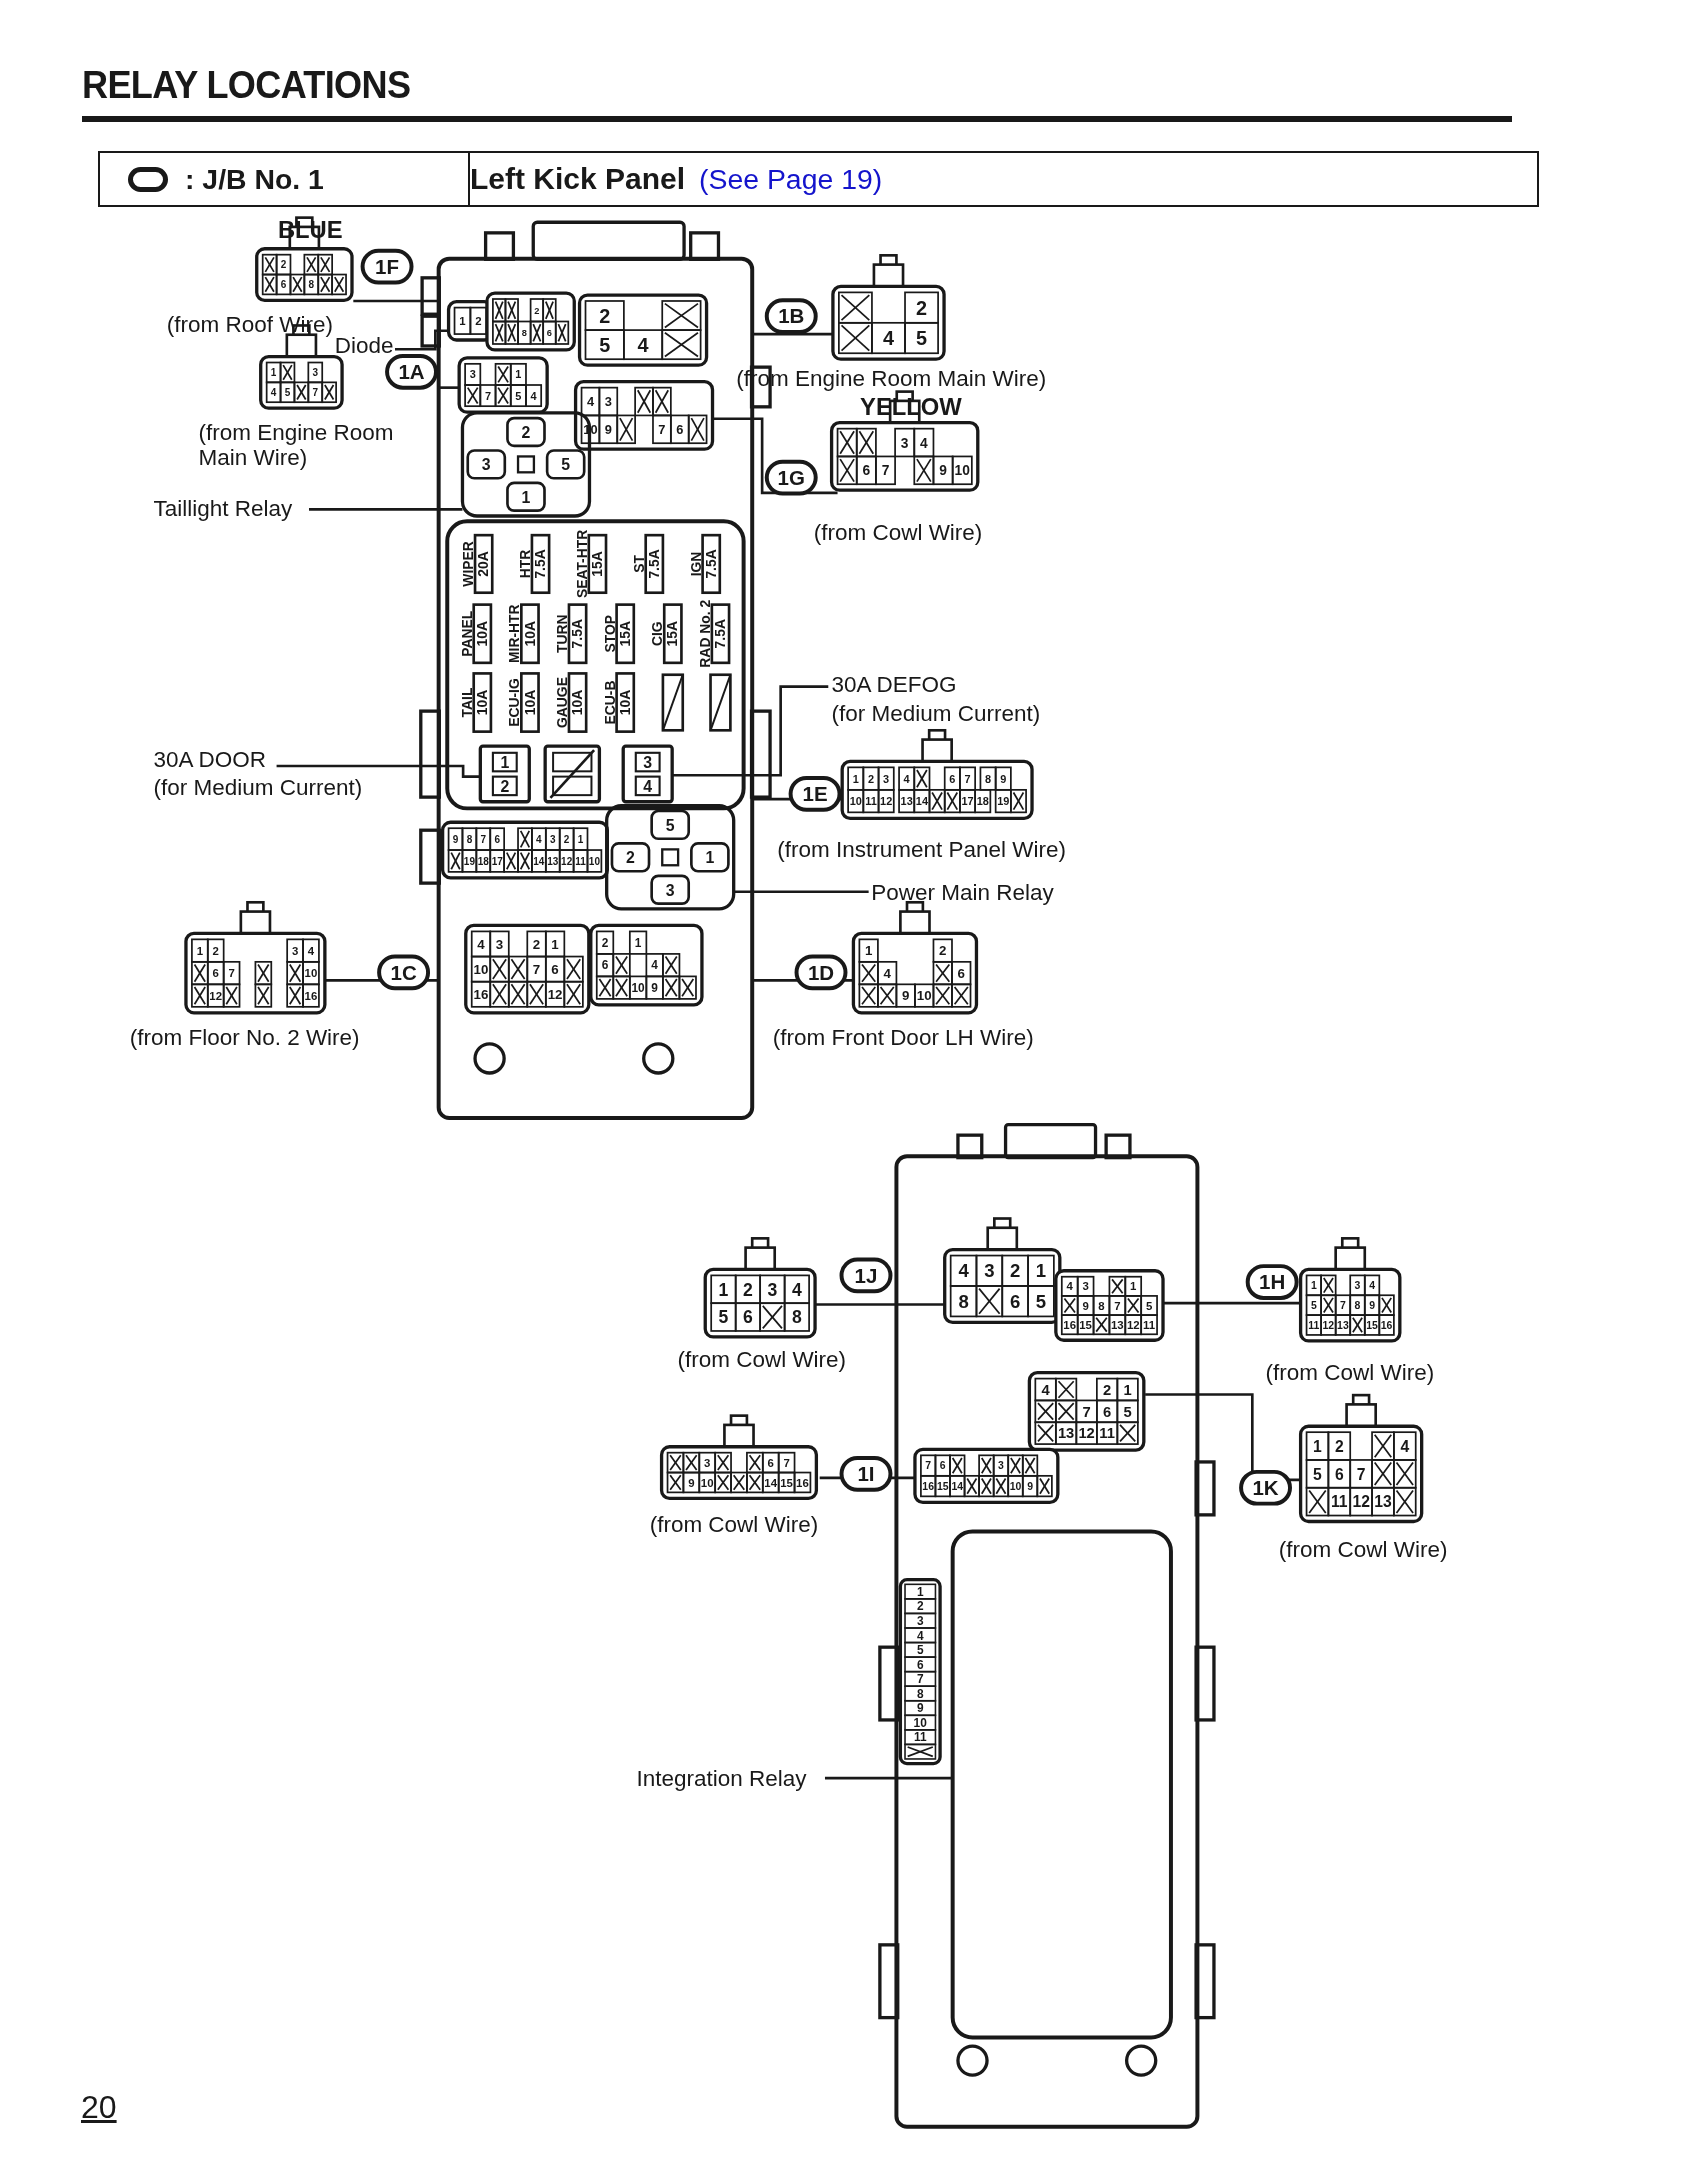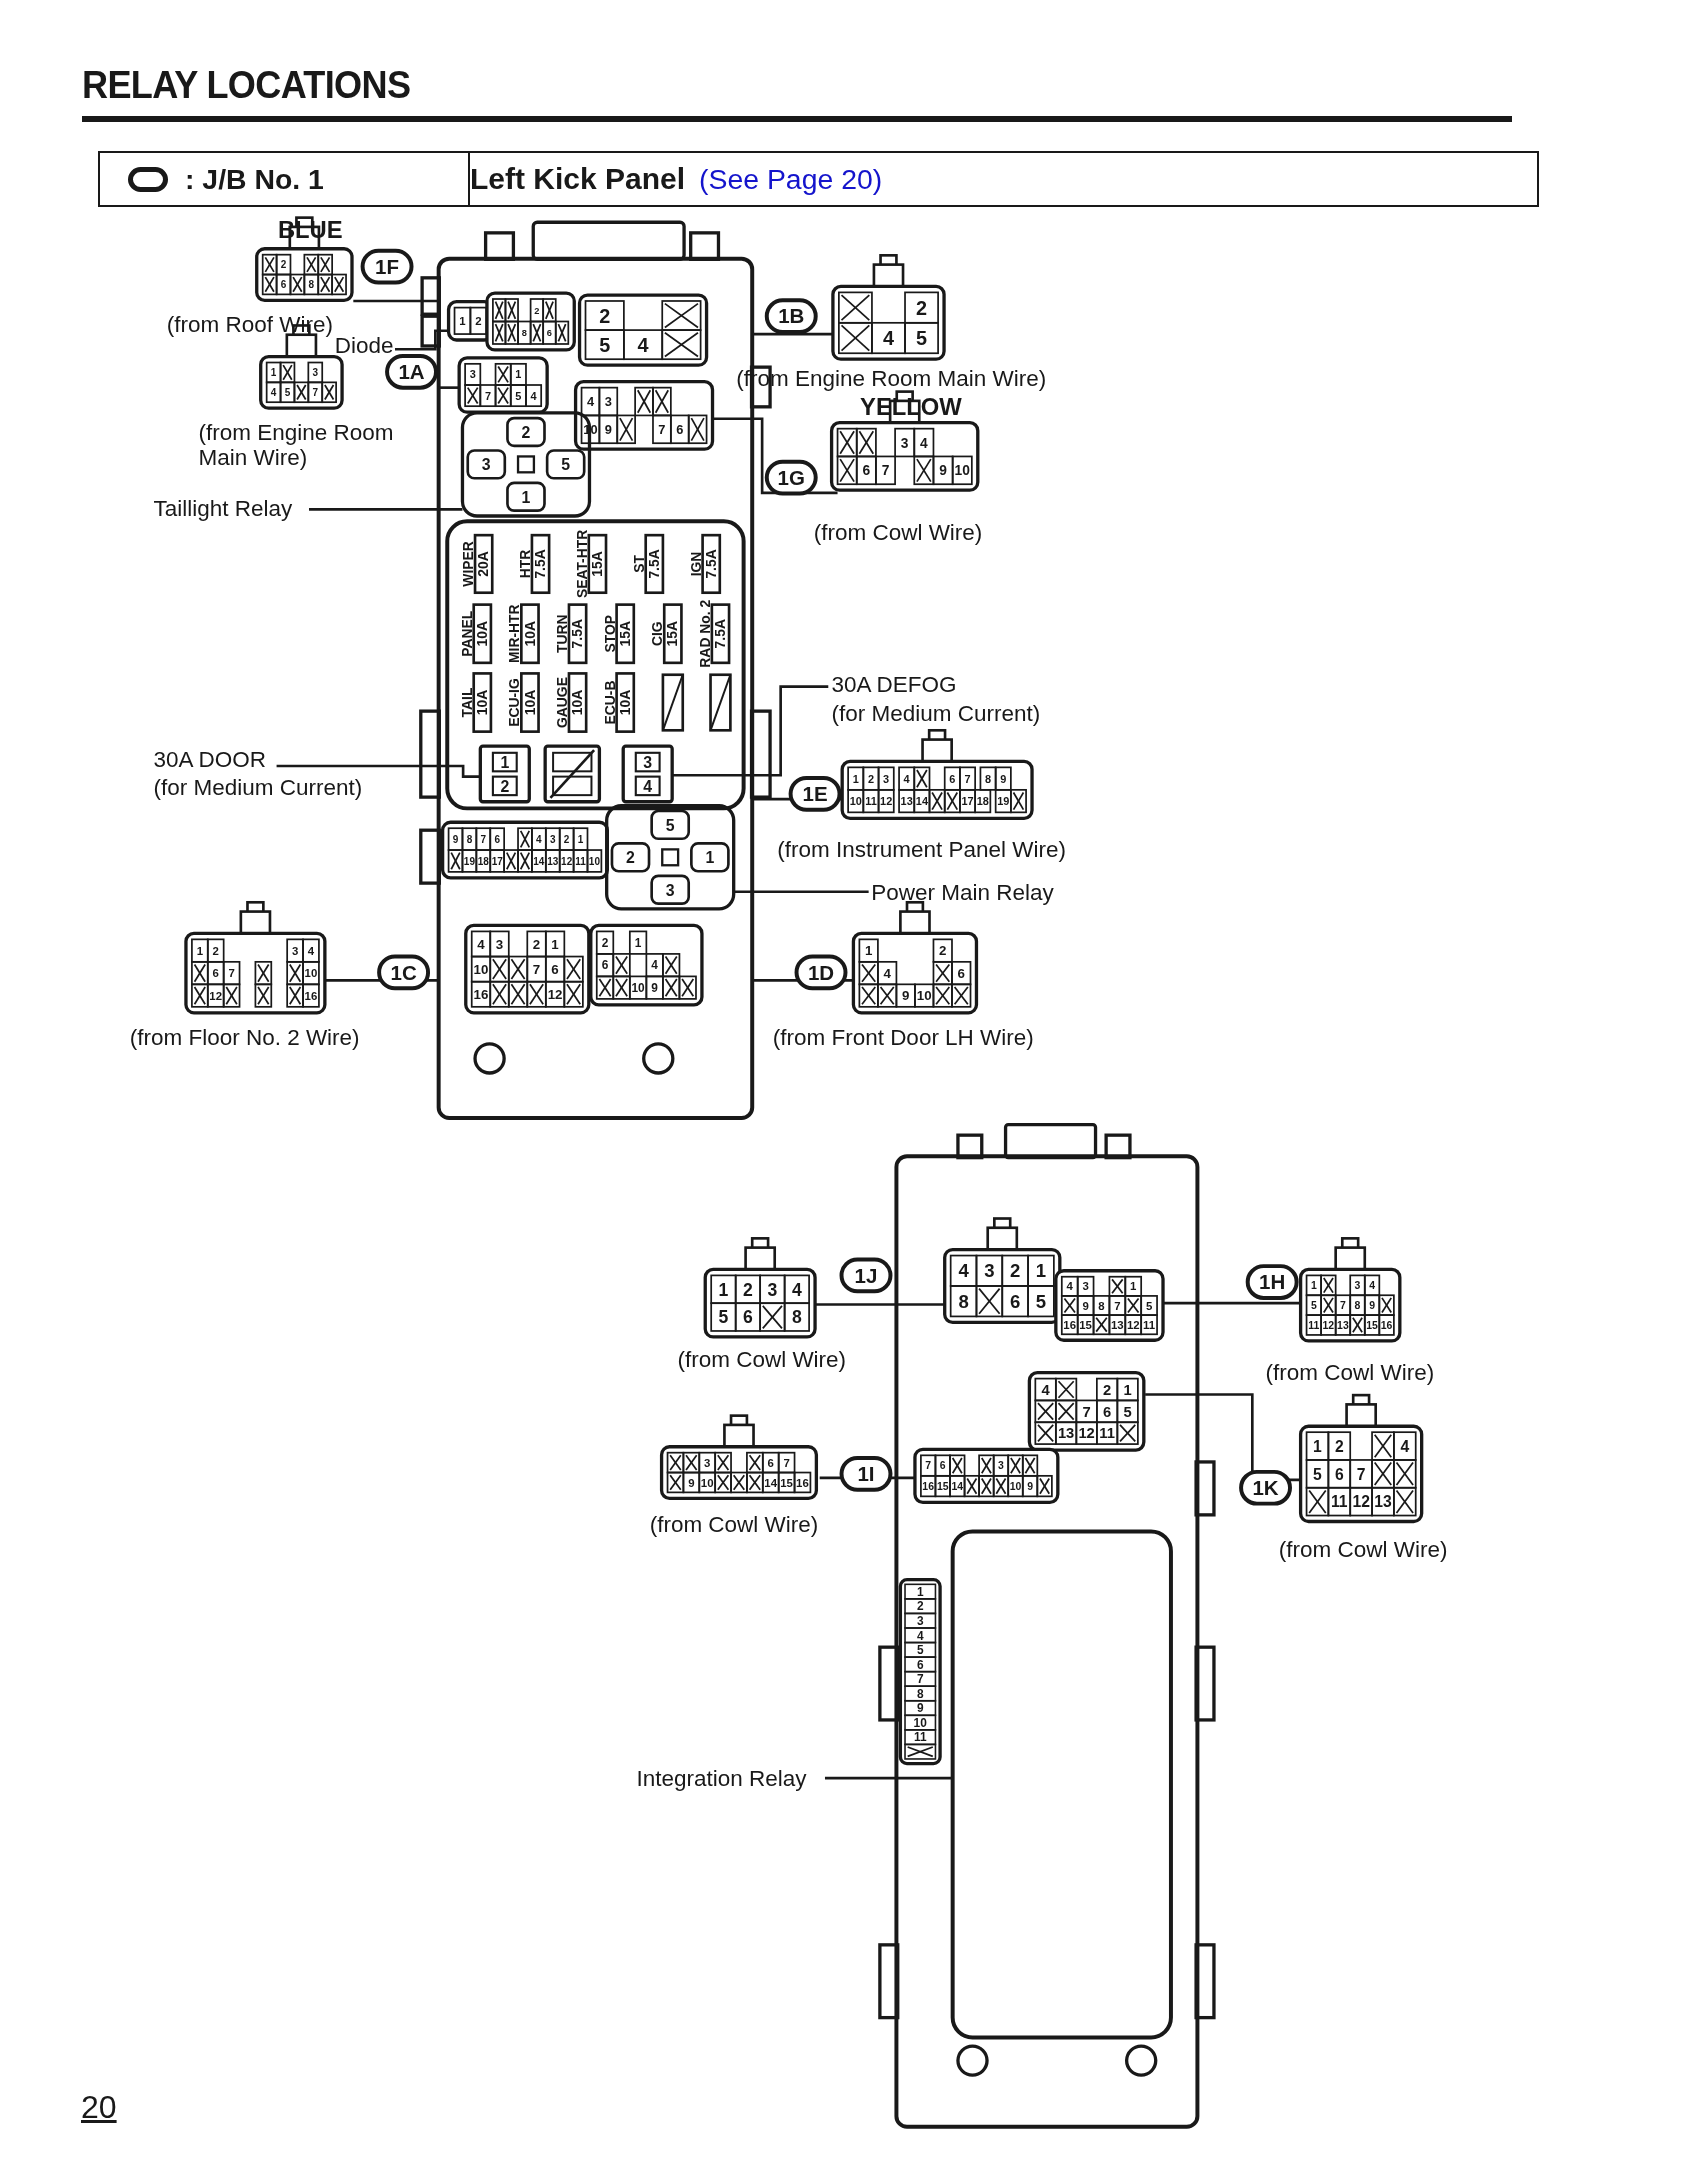--- a/index.html
+++ b/index.html
@@ -27,21 +27,21 @@
   <div class="title">RELAY LOCATIONS</div>
   <div class="rule"></div>
 
   <div class="legend">
     <div class="cell-l">
       <span class="oval"></span>
       <span class="jb-label">: J/B No. 1</span>
     </div>
     <div class="cell-r">
       <span class="loc">Left Kick Panel</span>
-      <a href="#" class="see">(See Page 20)</a>
+      <a href="#" class="see">(See Page 19)</a>
     </div>
   </div>
 
   <svg id="dia" width="1687" height="2183" viewBox="0 0 2550 3300">
       <rect x="806" y="336" width="228" height="56" rx="6" fill="none" stroke="#191919" stroke-width="5"></rect>
       <rect x="734" y="352" width="42" height="40" rx="0" fill="none" stroke="#191919" stroke-width="5"></rect>
       <rect x="1044" y="352" width="42" height="40" rx="0" fill="none" stroke="#191919" stroke-width="5"></rect>
       <rect x="663" y="391" width="474" height="1299" rx="16" fill="none" stroke="#191919" stroke-width="6"></rect>
       <rect x="638" y="420" width="26" height="55" rx="0" fill="none" stroke="#191919" stroke-width="5"></rect>
       <rect x="638" y="478" width="26" height="45" rx="0" fill="none" stroke="#191919" stroke-width="5"></rect>

